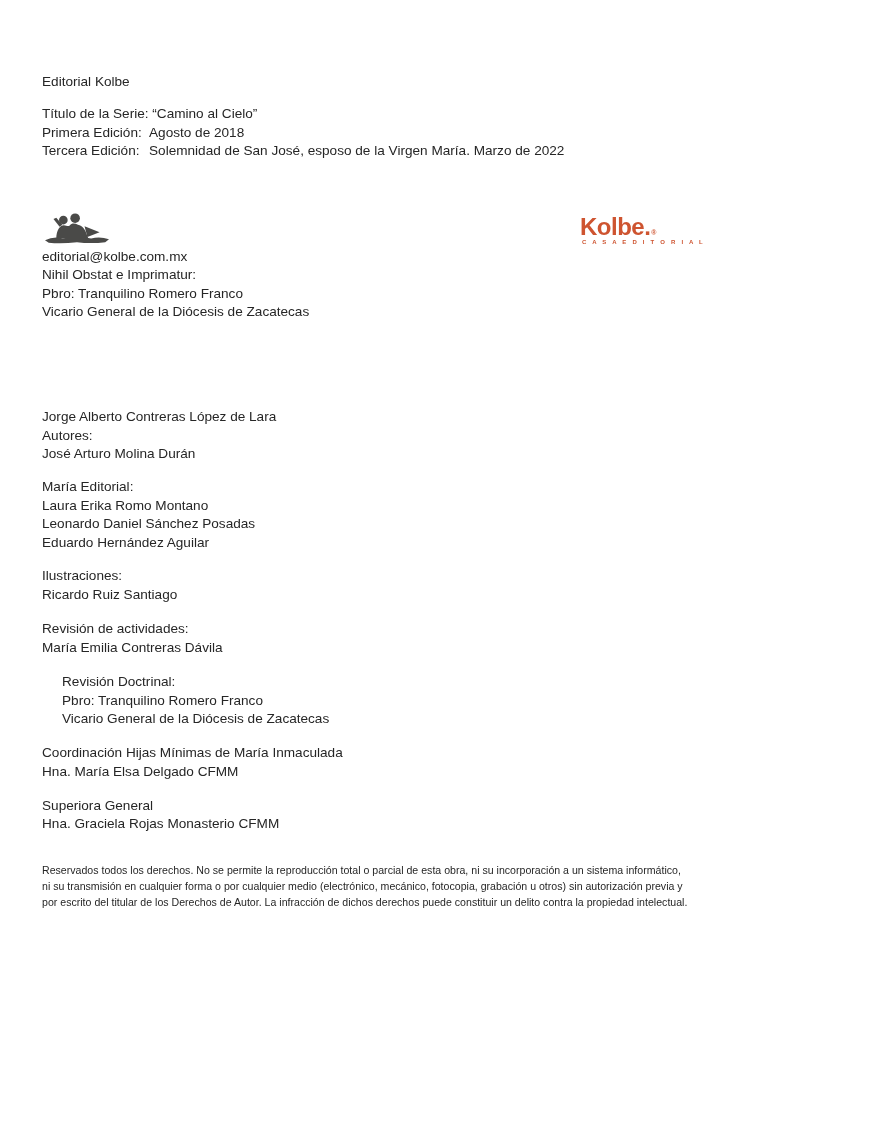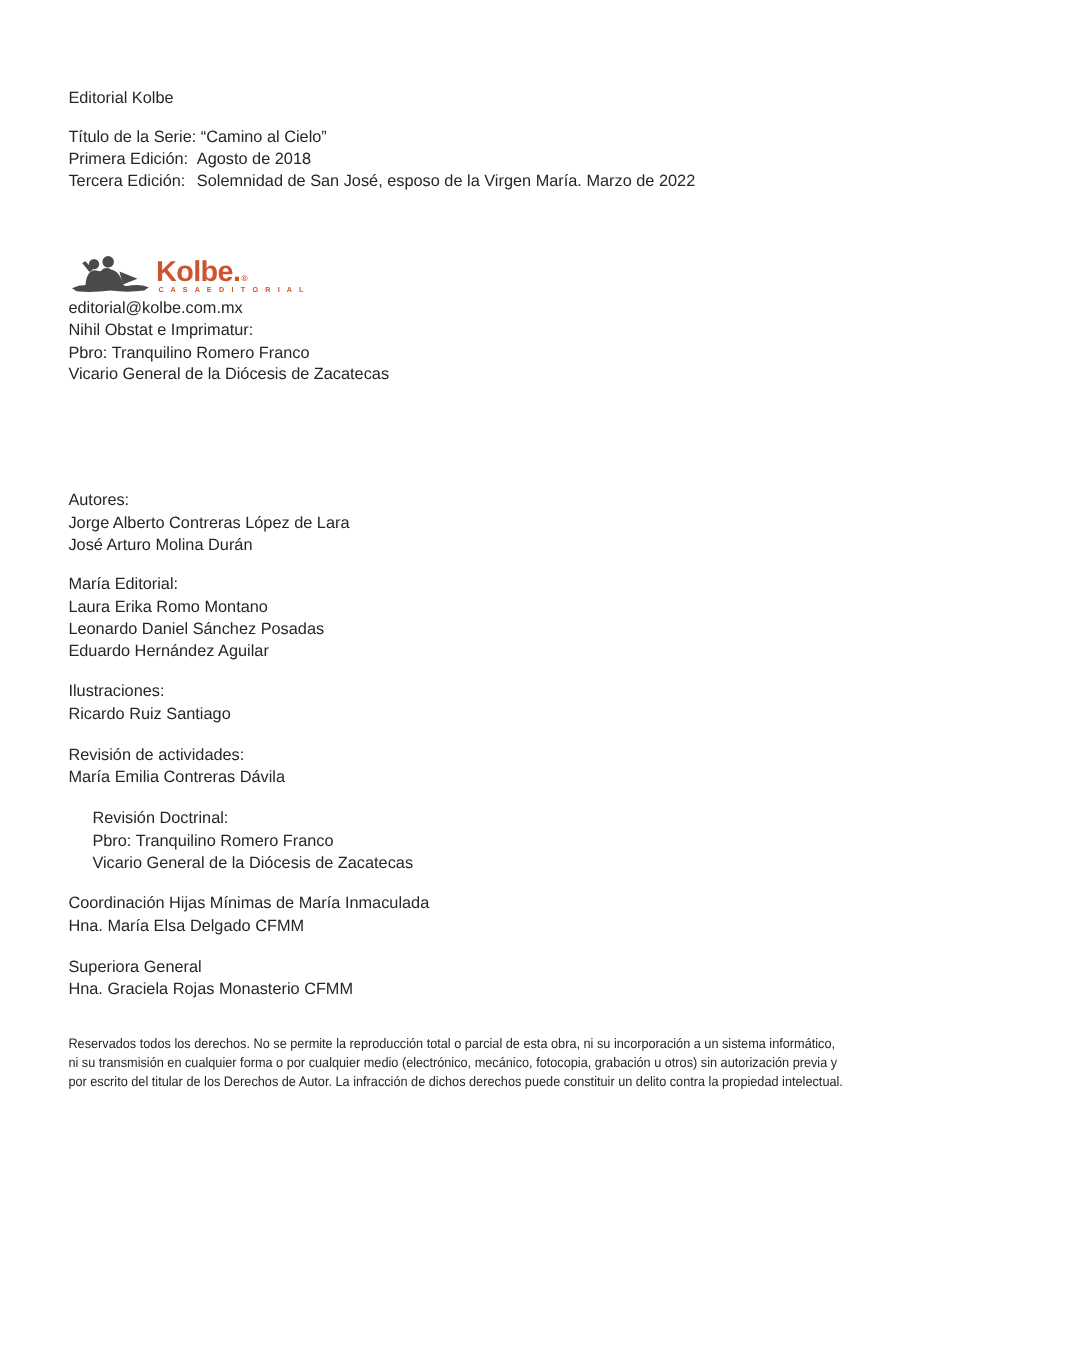--- a/index.html
+++ b/index.html
@@ -9,34 +9,34 @@
   }
   *{margin:0;padding:0;box-sizing:border-box;}
   html,body{background:#ffffff;}
   body{
     width:889px;height:1139px;
     position:relative;
     font-family:"Liberation Sans", sans-serif;
     color:var(--text-color);
   }
   .page{
-    position:absolute;top:0;left:15px;width:765px;height:1139px;
+    position:absolute;top:0;left:0;width:765px;height:1139px;
     padding:73px 60px 0 42px;
     background:#ffffff;
   }
   .line{
     font-size:13.6px;
     line-height:18.5px;
     white-space:nowrap;
   }
   .editions{margin-top:13.5px;}
   .ed-row{display:flex;}
   .ed-label{display:inline-block;width:107px;flex:0 0 107px;}
   .logo-block{margin-top:52px;}
-  .logo-row{display:flex;align-items:flex-start;height:32px;}
+  .logo-row{display:flex;align-items:flex-start;height:32px;justify-content:space-between;}
   .figures-svg{width:70px;height:32px;display:block;}
   .wordmark{margin-left:3px;}
   .brand-line{display:flex;align-items:flex-start;}
   .brand{
     font-size:24px;font-weight:700;letter-spacing:-0.5px;
     line-height:22px;color:var(--brand-color);
     margin-top:3px;
   }
   .reg{
     font-size:7px;font-weight:700;color:var(--brand-color);
@@ -110,22 +110,22 @@
     <div class="line email">editorial@kolbe.com.mx</div>
   </div>
 
   <div class="sec-imprimatur">
     <div class="line">Nihil Obstat e Imprimatur:</div>
     <div class="line">Pbro: Tranquilino Romero Franco</div>
     <div class="line">Vicario General de la Diócesis de Zacatecas</div>
   </div>
 
   <div class="sec-authors">
+    <div class="line">Jorge Alberto Contreras López de Lara</div>
     <div class="line">Autores:</div>
-    <div class="line">Jorge Alberto Contreras López de Lara</div>
     <div class="line">José Arturo Molina Durán</div>
   </div>
 
   <div class="sec-design">
     <div class="line">María Editorial:</div>
     <div class="line">Laura Erika Romo Montano</div>
     <div class="line">Leonardo Daniel Sánchez Posadas</div>
     <div class="line">Eduardo Hernández Aguilar</div>
   </div>
 

